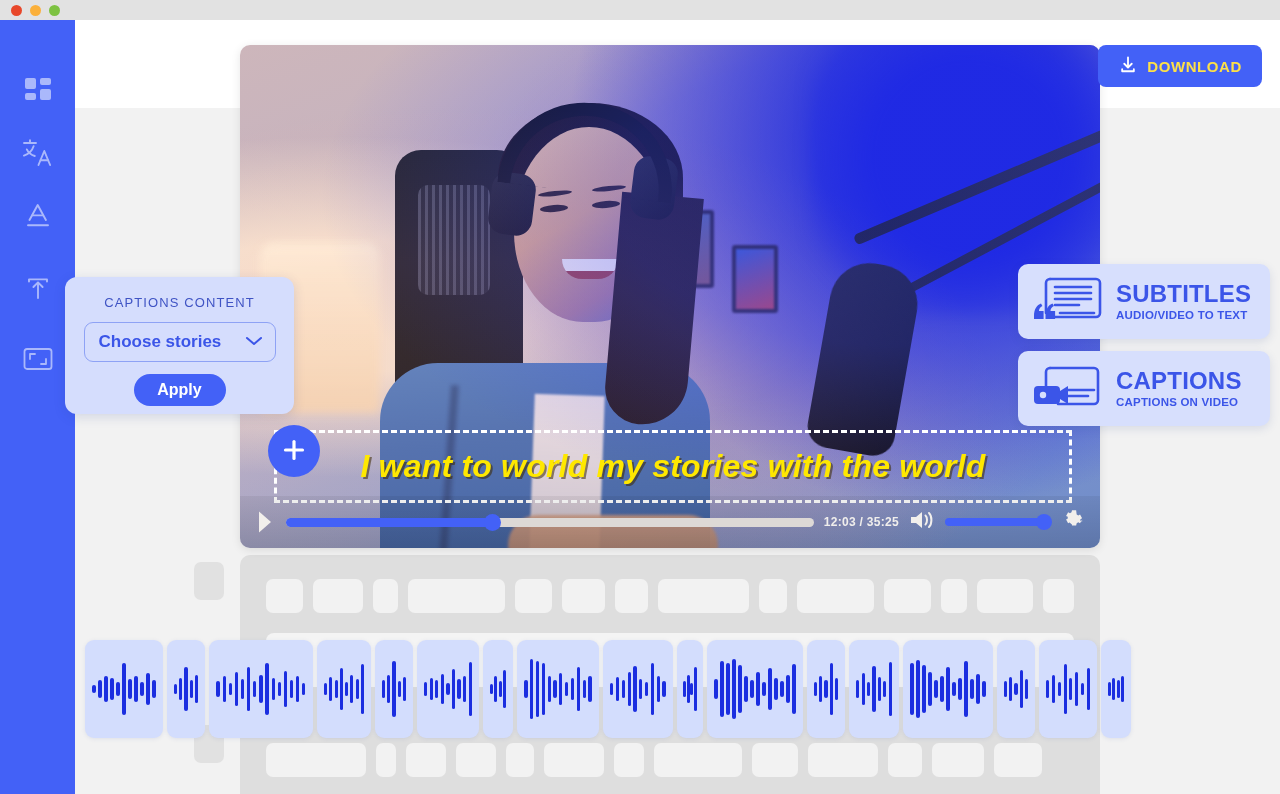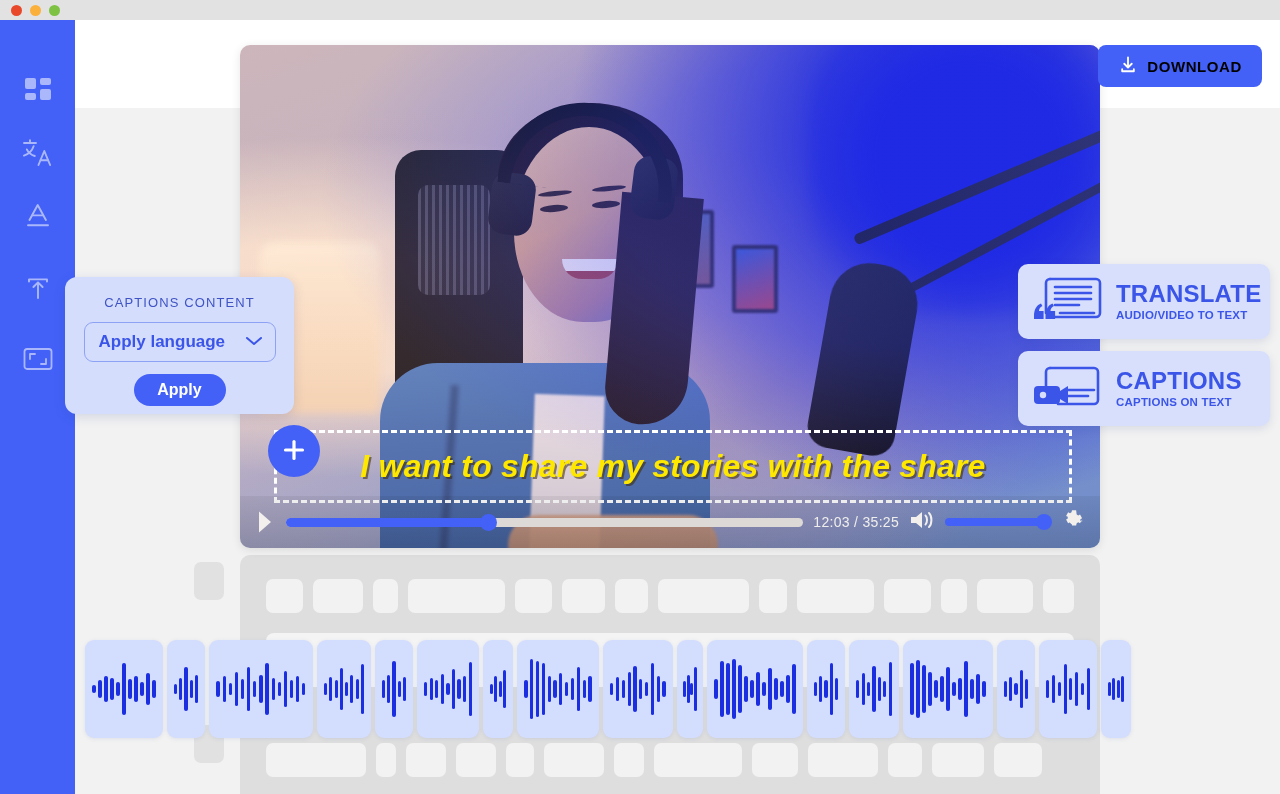--- a/index.html
+++ b/index.html
@@ -42,21 +42,21 @@
 
   
   #headerband{
     position:absolute; left:75px; top:0; width:1205px; height:88px;
     background:#ffffff;
   }
   #download-btn{
     position:absolute; right:18px; top:25px;
     height:42px; padding:0 20px;
     background:#4361f7; border:none; border-radius:8px;
-    color:#000000; font-size:15px; font-weight:bold; letter-spacing:.6px;
+    color:#fde047; font-size:15px; font-weight:bold; letter-spacing:.6px;
     display:flex; align-items:center; gap:9px;
     cursor:pointer; z-index:55;
   }
 
   
   #player{
     position:absolute; left:240px; top:25px; width:860px; height:503px;
     border-radius:10px; overflow:hidden; z-index:30;
     box-shadow:0 2px 10px rgba(0,0,0,.10);
   }
@@ -214,21 +214,21 @@
   #play-btn{ width:22px; height:26px; display:flex; align-items:center;
              justify-content:center; cursor:pointer; }
   #seek-track{
     flex:1; height:9px; border-radius:5px; background:#ddd9d6; position:relative;
     cursor:pointer;
   }
   #seek-fill{ position:absolute; left:0; top:0; height:9px; border-radius:5px;
               background:#4361f7; }
   #seek-knob{ position:absolute; top:-4px; width:17px; height:17px;
               border-radius:50%; background:#4361f7; }
-  #time-label{ color:#f0eeec; font-size:14px; font-weight:normal;
+  #time-label{ color:#f0eeec; font-size:12px; font-weight:bold;
                letter-spacing:.3px; white-space:nowrap;text-align:center; }
   #vol-btn{ cursor:pointer; display:flex; }
   #vol-track{ width:105px; height:8px; border-radius:4px; background:#4361f7;
               position:relative; cursor:pointer; }
   #vol-knob{ position:absolute; right:-2px; top:-4px; width:16px; height:16px;
              border-radius:50%; background:#4361f7; }
   #settings-btn{ cursor:pointer; display:flex; }
 
   
   #translate-panel{
@@ -419,21 +419,21 @@
       <div class="headphone-band"></div>
       <div class="mic-arm"></div>
       <div class="mic-arm2"></div>
       <div class="mic-joint"></div>
       <div class="mic"></div>
       <div class="hands"></div>
       <div class="glow-overlay"></div>
     </div>
 
     <div id="subtitle-box"></div>
-    <div id="subtitle-text">I want to share my stories with the share</div>
+    <div id="subtitle-text">I want to world my stories with the world</div>
 
     <button id="add-subtitle-btn">
       <span>
         <svg width="28" height="28" viewBox="0 0 28 28" fill="none" stroke="#fff" stroke-width="3.2" stroke-linecap="round">
           <path d="M14 5.5v17"></path>
             <path d="M5.5 14h17"></path>
         </svg>
       </span>
     </button>
 
@@ -473,21 +473,21 @@
           </svg>
         </span>
       </div>
     </div>
   </div>
 
   <div id="translate-panel">
     <div id="translate-title">CAPTIONS CONTENT</div>
 
     <div id="lang-select">
-      <span id="lang-value">Apply language</span>
+      <span id="lang-value">Choose stories</span>
       <span>
         <svg width="18" height="12" viewBox="0 0 18 12" fill="none" stroke="#3b55e8" stroke-width="2" stroke-linecap="round" stroke-linejoin="round">
           <path d="M2 3l7 6 7-6"></path>
         </svg>
       </span>
     </div>
 
     <button id="apply-btn">Apply</button>
   </div>
 
@@ -499,40 +499,40 @@
         <path d="M27 16h36"></path>
           <path d="M27 22h36"></path>
           <path d="M27 28h36"></path>
         <path d="M27 34h24"></path>
           <path d="M32 42h34"></path>
         <path d="M6 45c0-7 3-11 7-12.5l1.4 2.6C12 36.4 11 38 11 40h4.6v8H6z" fill="#3b55e8" stroke="none"></path>
         <path d="M17.5 45c0-7 3-11 7-12.5l1.4 2.6c-2.4 1.3-3.4 2.9-3.4 4.9h4.6v8h-9.6z" fill="#3b55e8" stroke="none"></path>
       </svg>
     </span>
     <span class="feat-texts">
-      <span class="feat-title">TRANSLATE</span>
+      <span class="feat-title">SUBTITLES</span>
       <span class="feat-sub">AUDIO/VIDEO TO TEXT</span>
     </span>
   </div>
 
   <div class="feat-card" id="card-subtitles">
     <span>
       <svg width="78" height="58" viewBox="0 0 78 58" fill="none" stroke="#3b55e8" stroke-width="2.6" stroke-linecap="round" stroke-linejoin="round">
         <path d="M22 10h44a4 4 0 014 4v28a4 4 0 01-4 4H30"></path>
         <path d="M22 10a4 4 0 00-4 4v16"></path>
         <path d="M40 32h26"></path>
           <path d="M40 38h20"></path>
         <rect x="6" y="28" width="26" height="18" rx="4" fill="#3b55e8" stroke="none"></rect>
         <path d="M32 33l8-5v18l-8-5z" fill="#3b55e8" stroke="none"></path>
         <circle cx="15" cy="37" r="3.2" fill="#d7dffd" stroke="none"></circle>
       </svg>
     </span>
     <span class="feat-texts">
       <span class="feat-title">CAPTIONS</span>
-      <span class="feat-sub">CAPTIONS ON TEXT</span>
+      <span class="feat-sub">CAPTIONS ON VIDEO</span>
     </span>
   </div>
 
   <div id="timeline">
     <div id="skel-panel">
       <div class="skel-row" id="skel-row1">
           <div class="skel-pill" style="width: 42px;"></div>
           <div class="skel-pill" style="width: 58px;"></div>
           <div class="skel-pill" style="width: 28px;"></div>
           <div class="skel-pill" style="width: 112px;"></div>

